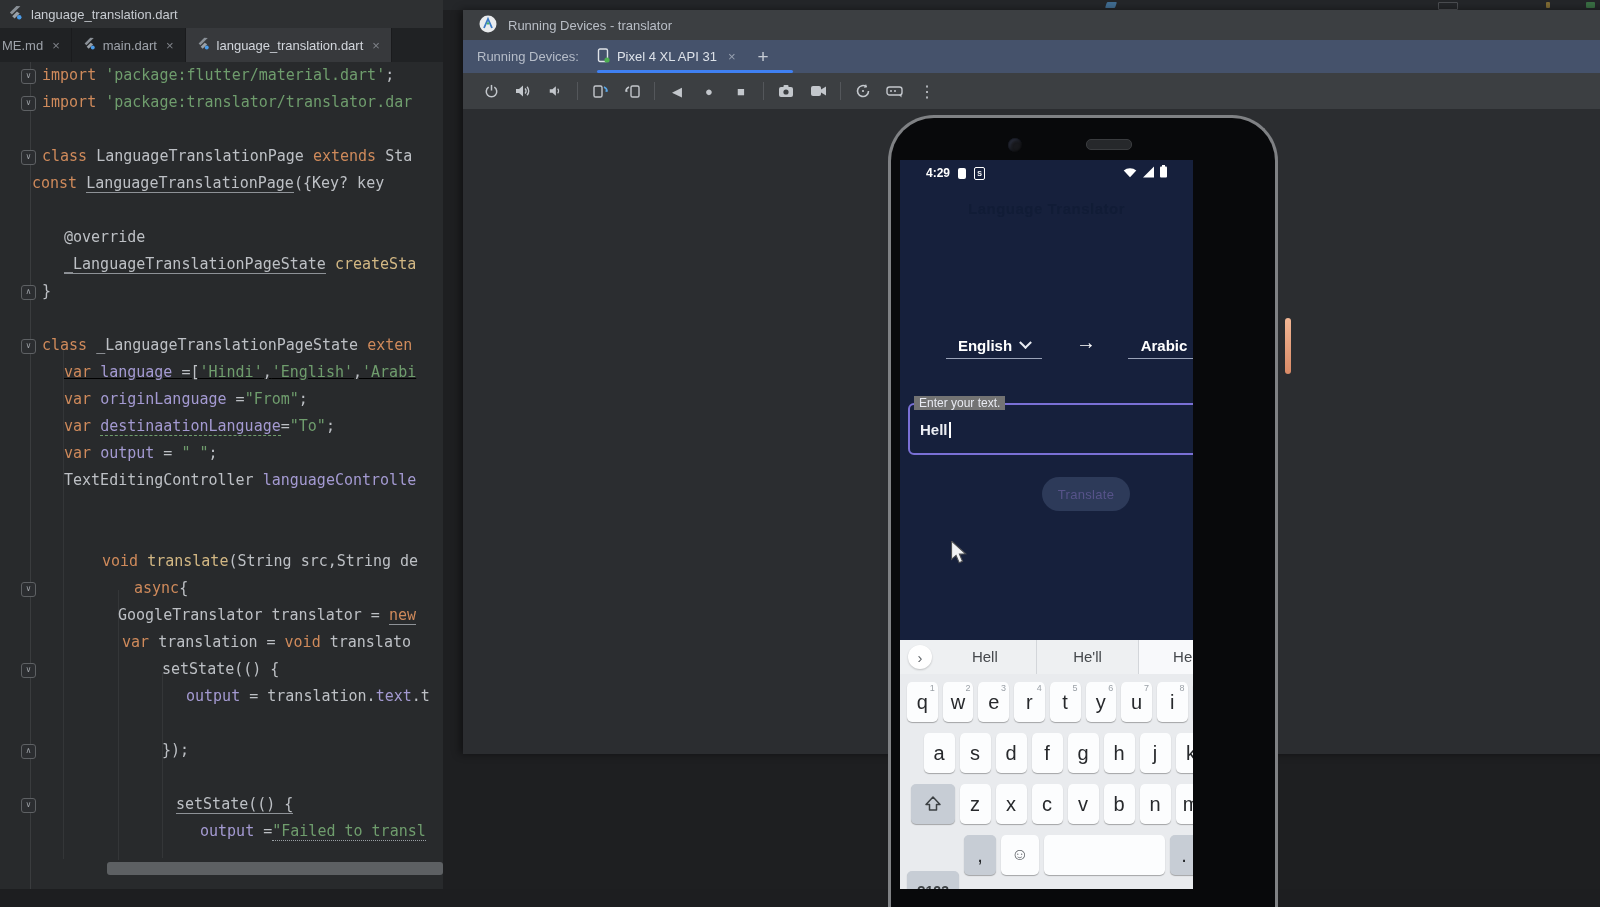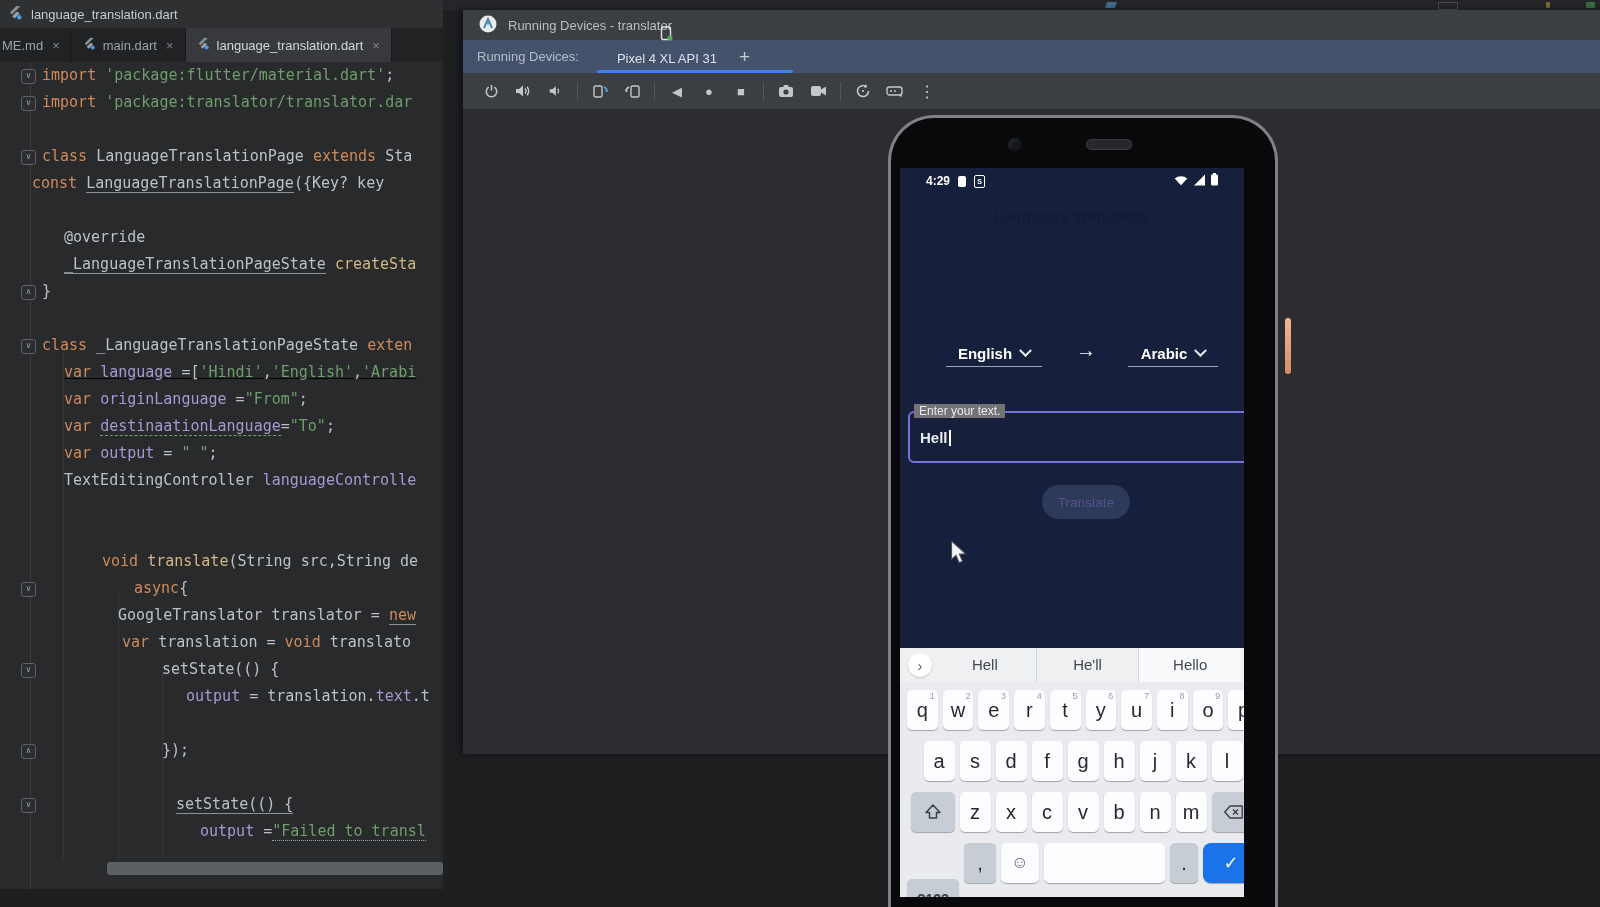--- a/index.html
+++ b/index.html
@@ -41,40 +41,40 @@
 
   
   #rd{left:463px;top:10px;width:1157px;height:744px;background:#2b2d30;z-index:3;
       box-shadow:-3px 0 8px rgba(0,0,0,.45);}
   #rd-title{position:absolute;left:0;top:0;width:100%;height:30px;background:#3c3f42;
             display:flex;align-items:center;gap:11px;padding-left:16px;box-sizing:border-box;
             font-size:13px;color:#b9bec6;}
   #rd-tabs{position:absolute;left:0;top:30px;width:100%;height:33px;background:#45526b;
            display:flex;align-items:center;padding-left:14px;box-sizing:border-box;
            font-size:13px;color:#b6bdc9;}
-  #devtab{display:flex;align-items:center;gap:7px;color:#dde2e9;margin-left:38px;flex-direction:column;}
+  #devtab{display:flex;align-items:center;gap:7px;color:#dde2e9;margin-left:18px;}
   #devtab .close{color:#97a1b0;margin-left:4px;font-size:13px;}
   #rd-underline{left:134px;top:60px;width:196px;height:3px;background:#3f80f2;border-radius:2px;}
   #newtab{margin-left:22px;font-size:19px;color:#c6ccd4;line-height:1;}
   #rd-toolbar{position:absolute;left:0;top:63px;width:100%;height:36px;background:#3c3f42;
               display:flex;align-items:center;padding-left:12px;box-sizing:border-box;}
   .ticon{width:32px;height:26px;display:flex;align-items:center;justify-content:center;
          color:#c3c7cc;font-size:13px;}
   .tsep{width:1px;height:18px;background:#54575b;margin:0 6px;}
   #rd-device-area{position:absolute;left:0;top:99px;width:100%;bottom:0;background:#2b2d30;}
 
   
   #phone{left:888px;top:115px;width:390px;height:792px;background:#08090b;
          border:3px solid #7f8184;border-bottom:none;border-radius:46px 46px 0 0;
          box-sizing:border-box;z-index:4;}
   #p-camera{left:1008px;top:138px;width:14px;height:14px;border-radius:50%;background:#17181c;
             box-shadow:inset 0 0 3px #000, inset 2px 2px 3px rgba(90,100,140,.35);z-index:5;}
   #p-speaker{left:1086px;top:139px;width:44px;height:9px;border-radius:5px;background:#26282b;
              border:1px solid #3a3c3f;z-index:5;}
-  #screen{left:900px;top:168px;width:344px;height:729px;background:#16203c;z-index:5;overflow:hidden;}
+  #screen{left:900px;top:160px;width:293px;height:729px;background:#16203c;z-index:5;overflow:hidden;}
   #statusbar{position:absolute;left:0;top:0;width:100%;height:26px;display:flex;align-items:center;
              padding:0 26px;box-sizing:border-box;color:#fff;font-size:12px;gap:8px;}
   #sb-right{margin-left:auto;display:flex;align-items:center;gap:5px;}
   .sb-chip{display:inline-block;}
   #faint-title{position:absolute;left:0;top:40px;width:100%;text-align:center;
                color:#111c36;font-size:15px;font-weight:bold;letter-spacing:.5px;}
   .langbox{position:absolute;top:173px;height:25px;border-bottom:1px solid #9aa3b8;
            display:flex;align-items:center;justify-content:center;gap:9px;color:#fff;
            font-size:15px;font-weight:bold;}
   #lang-from{left:46px;width:96px;}

